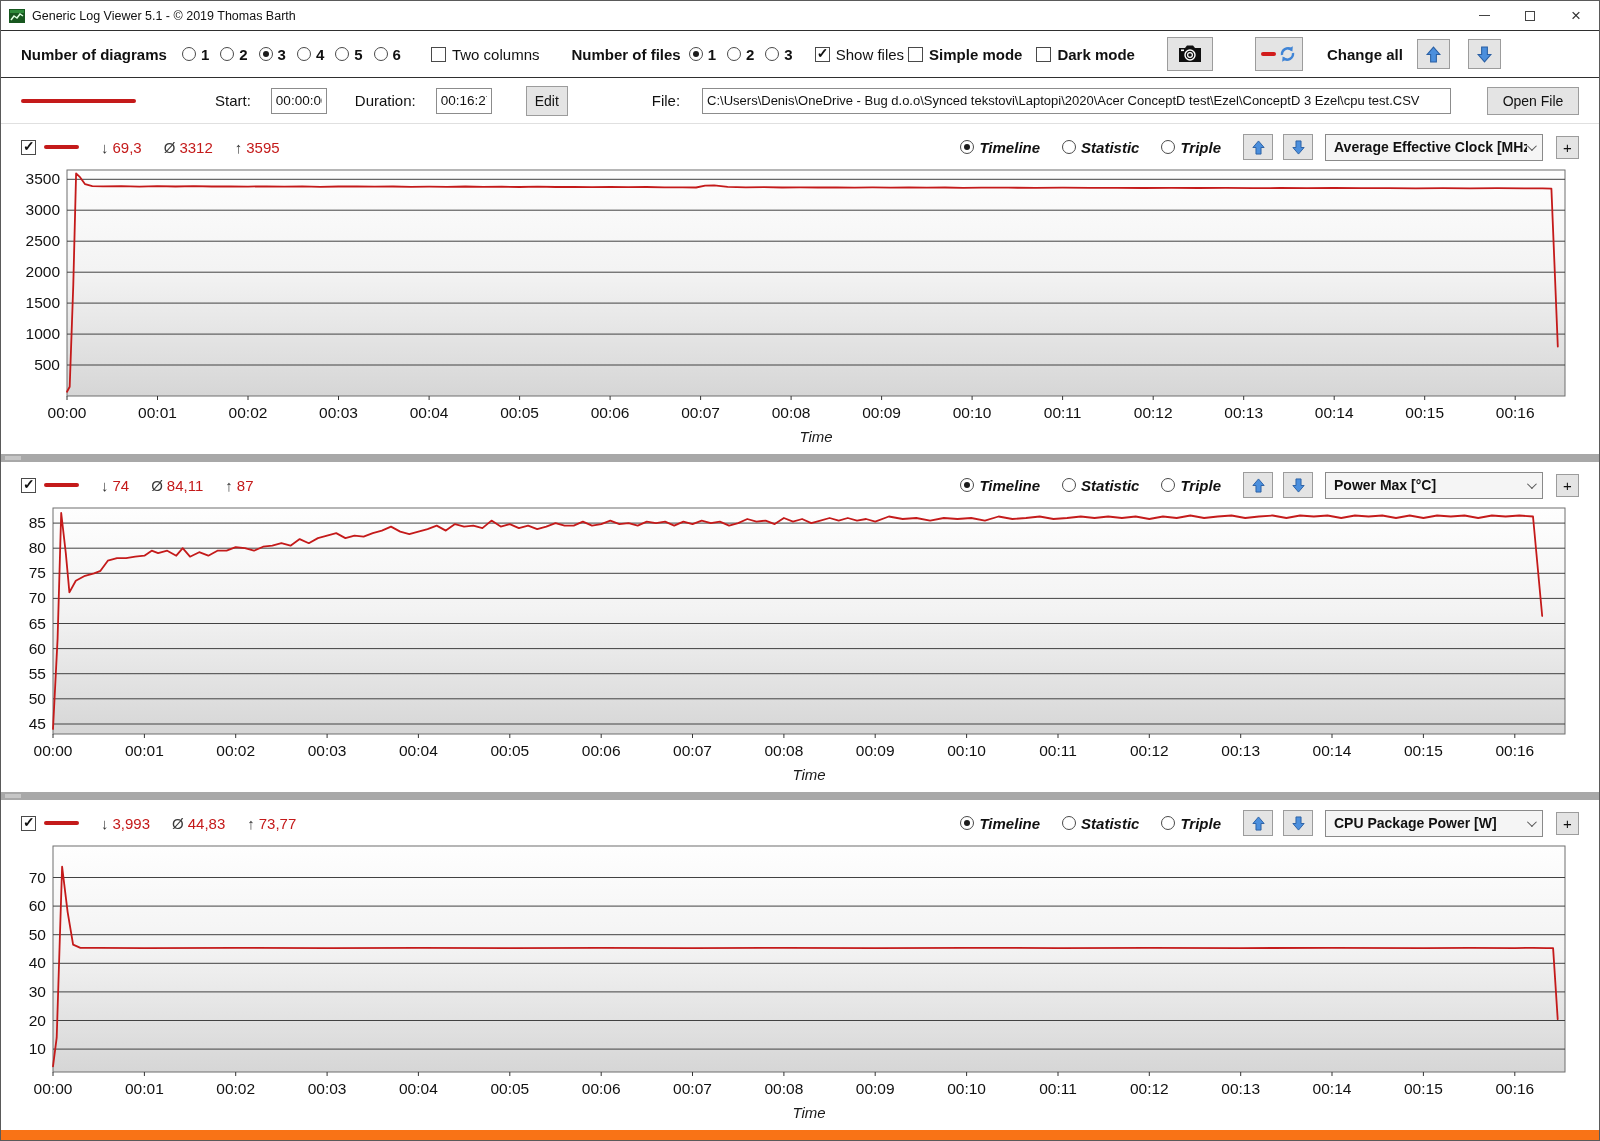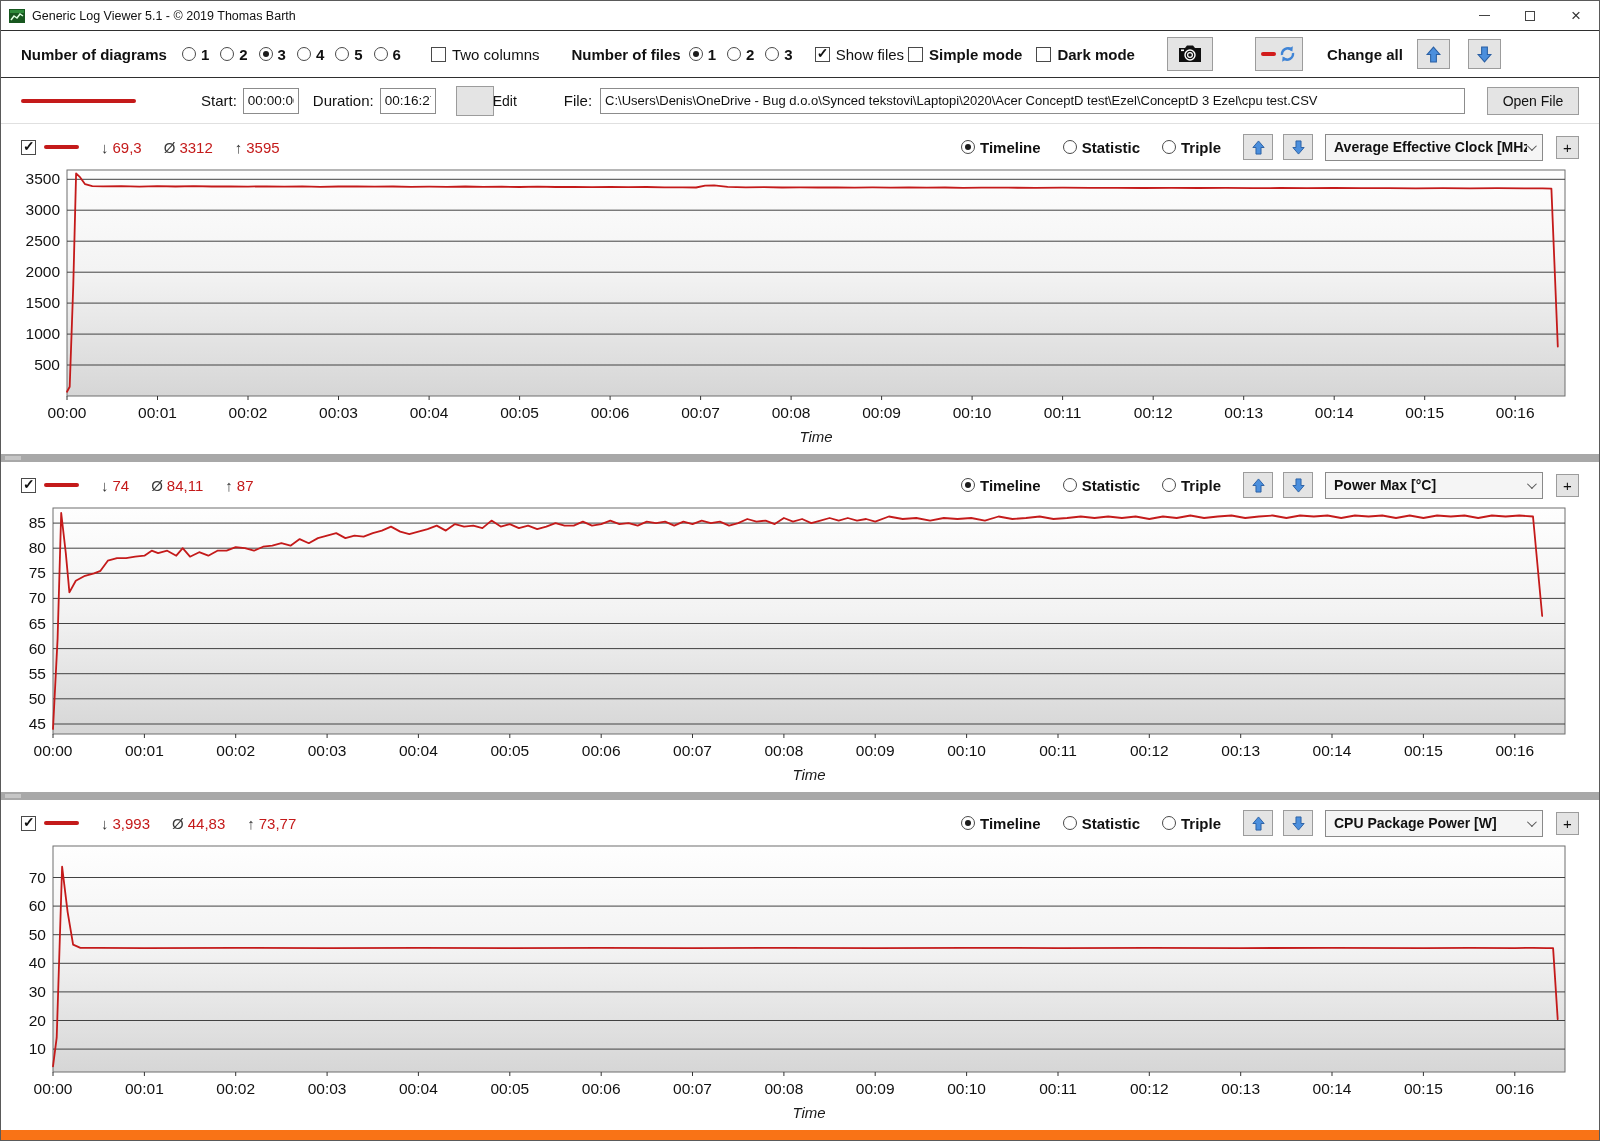--- a/index.html
+++ b/index.html
@@ -26,37 +26,37 @@
   .cbox { width:15px; height:15px; border:1px solid #4a4a4a; background:#fff; position:relative; flex:0 0 15px; }
   .cbox.checked::after { content:"✓"; position:absolute; top:-3px; left:1px; font-size:14px; font-weight:700; color:#111; }
   .icon-btn { background:#e4e4e4; border:1px solid #9c9c9c; display:inline-flex; align-items:center; justify-content:center; }
   .btn-camera { width:46px; height:34px; }
   .btn-sync { width:48px; height:34px; gap:3px; }
   .red-dash { width:15px; height:4px; background:#d21c1c; border-radius:2px; display:inline-block; }
   .btn-arrow-lg { width:33px; height:30px; }
   .btn-arrow-sm { width:30px; height:26px; }
 
   
-  .filebar { height:46px; flex:0 0 46px; display:flex; align-items:center; padding:0 20px; background:#fff; font-size:15px; border-bottom:1px solid #e0e0e0; }
+  .filebar { height:46px; flex:0 0 46px; display:flex; align-items:center; padding:0 20px; background:#fff; font-size:15px; border-bottom:1px solid #e0e0e0;gap:14px; }
   .line-sample-long { width:115px; height:4px; background:#c41a1a; border-radius:2px; }
   .tinput { height:26px; border:1px solid #8c8c8c; font-size:13.5px; font-family:"Liberation Sans",sans-serif; padding:0 4px; color:#111; background:#fff; }
   .btn { background:#e4e4e4; border:1px solid #9c9c9c; font-size:14px; font-family:"Liberation Sans",sans-serif; color:#111; }
-  .btn-edit { width:26px; height:30px;padding-left:36px; }
+  .btn-edit { width:42px; height:30px; }
   .btn-open { width:92px; height:28px; }
 
   
   .panel { background:#fff; padding:4px 0 0 14px; }
   .panel-header { height:36px; display:flex; align-items:center; padding:2px 20px 0 6px; }
   .ph-left { display:flex; align-items:center; gap:0; }
   .line-sample { width:35px; height:4px; background:#c41a1a; border-radius:2px; margin-left:8px; }
   .stat { font-size:15px; margin-left:22px; display:inline-flex; align-items:baseline; gap:4px; }
   .stat .sym { color:#3a3a3a; }
   .stat .val { color:#c41a1a; }
   .ph-right { margin-left:auto; display:flex; align-items:center; }
-  .ph-right .radio { margin-right:22px; font-size:15px; }
+  .ph-right .radio { margin-right:22px; font-size:15px;font-style:italic; }
   .dropdown { width:218px; height:27px; border:1px solid #8a8a8a; background:#f5f5f5; display:flex; align-items:center; padding:0 8px; margin-left:12px; }
   .dropdown .dd-text { font-size:14px; font-weight:700; flex:1; white-space:nowrap; overflow:hidden; }
   .chev { width:7px; height:7px; border-right:1.4px solid #555; border-bottom:1.4px solid #555; transform:rotate(45deg) translateY(-2px); flex:0 0 7px; }
   .btn-plus { width:23px; height:23px; margin-left:13px; font-size:15px; line-height:1; }
   .plot { width:1566px; }
   .separator { height:8px; background:#a8a8a8; position:relative; }
   .separator::before { content:""; position:absolute; left:4px; top:2px; width:16px; height:4px; background:#c6c6c6; }
 </style>
 </head>
 <body>

